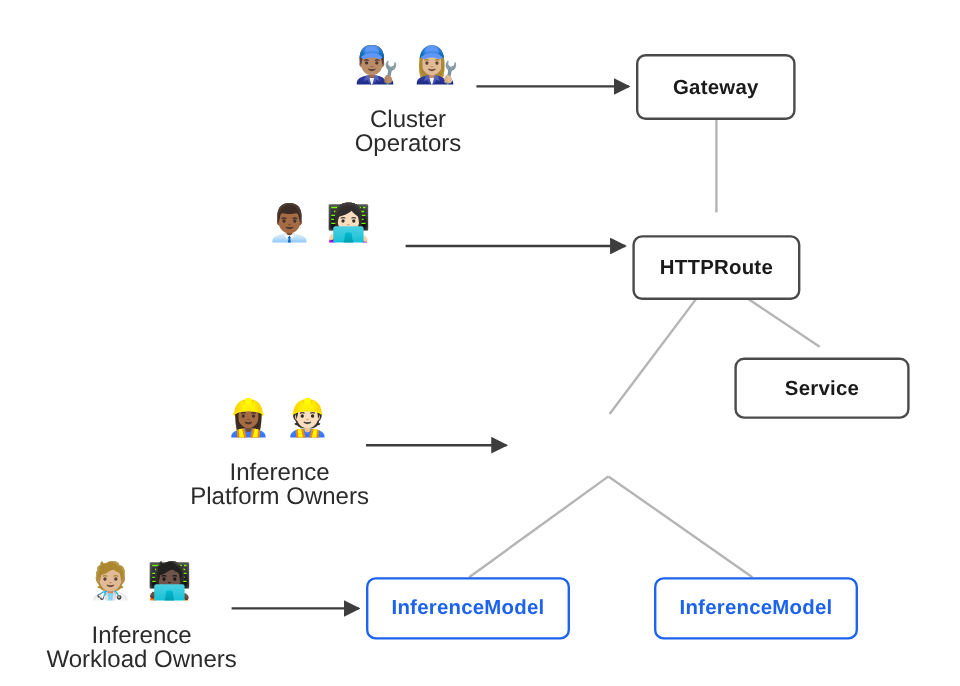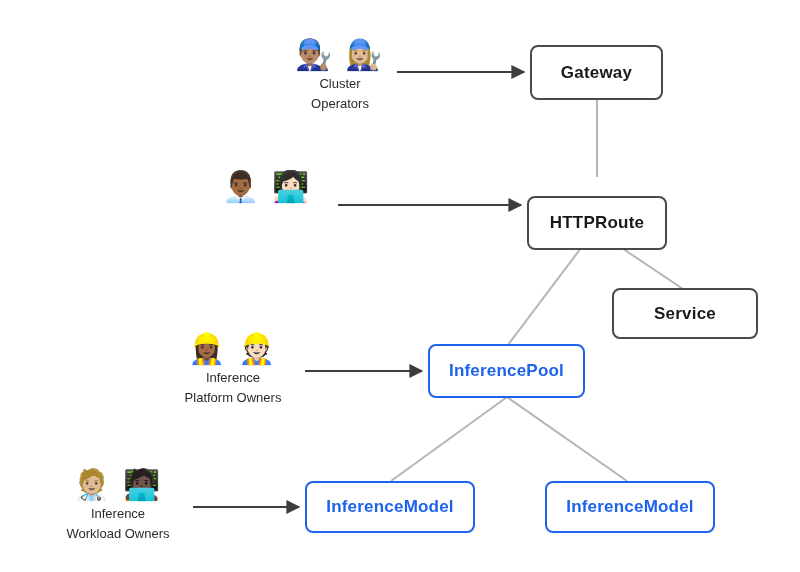--- a/index.html
+++ b/index.html
@@ -43,30 +43,30 @@
     width: 180px;
     text-align: center;
   }
   .persona .emoji {
     font-size: 30px;
     line-height: 38px;
     letter-spacing: 2px;
     white-space: nowrap;
   }
   .persona .plabel {
-    margin-top: 0;
-    font-size: 13px;
+    margin-top: 16px;
+    font-size: 20px;
     line-height: 20px;
     color: #2b2b2b;
     white-space: pre-line;
   }
   
   .pos-gateway        { left: 530px; top: 45px;  width: 133px; height: 55px; }
   .pos-httproute      { left: 527px; top: 177px; width: 140px; height: 54px; margin-top: 19px; }
-  .pos-service        { left: 612px; top: 288px; width: 146px; height: 51px; }
+  .pos-service        { left: 612px; top: 298px; width: 146px; height: 51px; }
   .pos-inferencepool  { left: 428px; top: 344px; width: 157px; height: 54px; }
   .pos-inferencemodel-left  { left: 305px; top: 481px; width: 170px; height: 52px; }
   .pos-inferencemodel-right { left: 545px; top: 481px; width: 170px; height: 52px; }
   
   .pos-cluster-operators          { left: 250px; top: 36px; }
   .pos-application-developers     { left: 177px; top: 168px; }
   .pos-inference-platform-owners  { left: 143px; top: 330px; }
   .pos-inference-workload-owners  { left: 28px;  top: 466px; }
 </style>
 </head>
@@ -92,21 +92,20 @@
     <line x1="305" y1="371" x2="422" y2="371" stroke="#3d3d3d" stroke-width="2" marker-end="url(#arrowhead)"></line>
     <line x1="193" y1="507" x2="299" y2="507" stroke="#3d3d3d" stroke-width="2" marker-end="url(#arrowhead)"></line>
   </svg>
 
   <div class="node pos-gateway">Gateway</div>
 
   <div class="node pos-httproute">HTTPRoute</div>
 
   <div class="node pos-service">Service</div>
 
-  <div class="node blue pos-inferencepool">InferencePool</div>
 
   <div class="node blue pos-inferencemodel-left">InferenceModel</div>
 
   <div class="node blue pos-inferencemodel-right">InferenceModel</div>
 
   <div class="persona pos-cluster-operators">
     <div class="emoji">👨🏽‍🔧 👩🏼‍🔧</div>
     <div class="plabel">Cluster
 Operators</div>
   </div>

